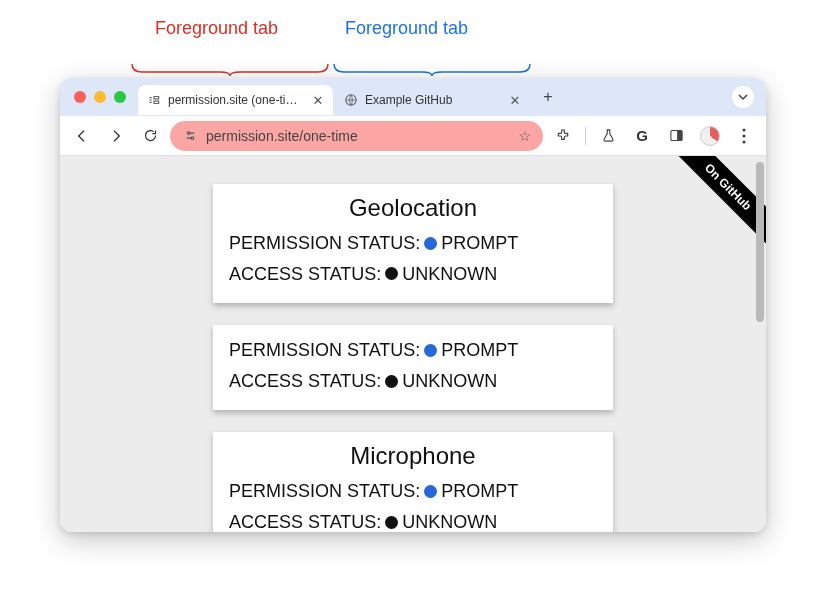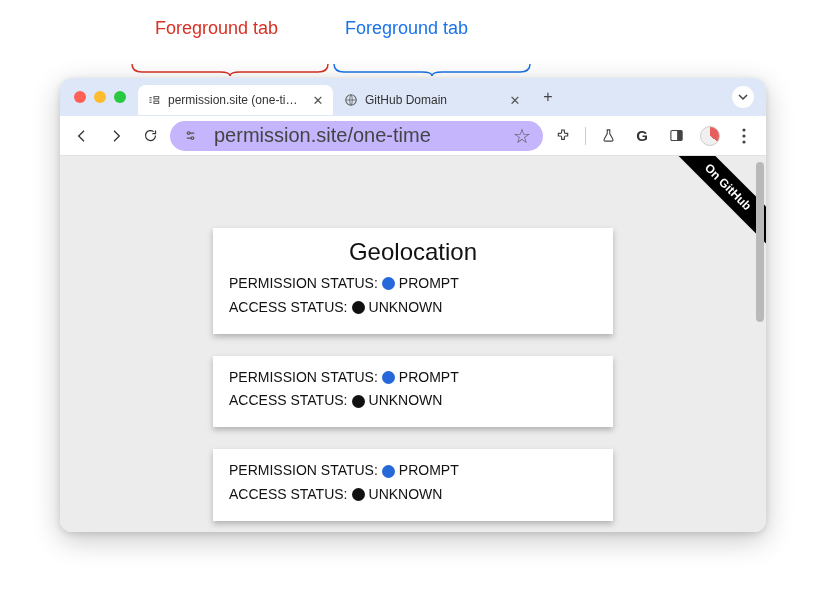--- a/index.html
+++ b/index.html
@@ -106,28 +106,28 @@
   gap: 6px;
 }
 .tbtn {
   width: 28px; height: 28px; border-radius: 50%;
   display:flex;align-items:center;justify-content:center;
   color:#444;
 }
 .omnibox {
   flex: 1;
   height: 30px;
-  background: #c4b5fd;
+  background: #fca5a5;
   border-radius: 15px;
   display:flex;
   align-items:center;
   padding: 0 12px;
   color:#444;
-  font-size: 20px;
-  gap: 16px;
+  font-size: 14px;
+  gap: 8px;
 }
 .omnibox .url { flex: 1; }
 .omnibox .secure { width:16px;height:16px; display:flex;align-items:center;justify-content:center;}
 .toolbar .sep { width:1px; height:18px; background:#ccc; margin: 0 2px;}
 .profile {
   width:20px;height:20px;border-radius:50%;
   background: conic-gradient(#e85d5d 0 35%, #f0f0f0 35% 100%);
   border: 1px solid #ccc;
 }
 
@@ -136,36 +136,36 @@
   position: relative;
   height: calc(100% - 78px);
   background: #ececec;
   overflow: hidden;
 }
 .scrollbar {
   position:absolute; right:2px; top:6px; width:8px; height:160px; background:#b9b9b9; border-radius:4px;
 }
 .cards {
   padding: 28px 0 0 0;
-  display:flex;flex-direction:column;align-items:center; gap: 22px; margin-top: 44px;
+  display:flex;flex-direction:column;align-items:center; gap: 22px;
 }
 .card {
   width: 400px;
   background:#fff;
   box-shadow: 0 3px 6px rgba(0,0,0,0.25);
   padding: 10px 16px 14px 16px;
 }
 .card h2 {
   text-align:center;
   font-weight:400;
   font-size: 24px;
   color:#111;
   margin-bottom: 6px;
 }
-.row { font-size: 14px; color:#111; display:flex; align-items:center; gap:4px; line-height:1.7;}
+.row { font-size: 18px; color:#111; display:flex; align-items:center; gap:4px; line-height:1.7;}
 .row .label { }
 .row .circle { width:13px;height:13px;border-radius:50%; display:inline-block; }
 .circle.blue { background:#2668d9; }
 .circle.black { background:#111; }
 .row .value { font-weight:400; }
 
 
 .ribbon {
   position:absolute;
   top: 18px; right: -42px;
@@ -215,21 +215,21 @@
       <span class="close">✕</span>
     </div>
 
     <div class="tab">
       <span class="favicon">
         <svg width="14" height="14" viewBox="0 0 24 24">
             <circle cx="12" cy="12" r="9" fill="none" stroke="#666" stroke-width="2"></circle>
             <path d="M3 12h18M12 3c3 3 3 15 0 18M12 3c-3 3-3 15 0 18" fill="none" stroke="#666" stroke-width="1.5"></path>
           </svg>
       </span>
-      <span class="title">GitHub Domain</span>
+      <span class="title">Example GitHub</span>
       <span class="close">✕</span>
     </div>
 
     <div class="newtab">+</div>
     <div class="spacer"></div>
     <div class="expand">
       <svg width="10" height="10" viewBox="0 0 10 10">
           <path d="M1 3l4 4 4-4" fill="none" stroke="#444" stroke-width="1.5"></path>
         </svg>
     </div>
@@ -320,20 +320,21 @@
           <span class="value">PROMPT</span>
         </div>
         <div class="row">
           <span class="label">ACCESS STATUS:</span>
           <span class="circle black"></span>
           <span class="value">UNKNOWN</span>
         </div>
       </div>
 
       <div class="card">
+        <h2>Microphone</h2>
         <div class="row">
           <span class="label">PERMISSION STATUS:</span>
           <span class="circle blue"></span>
           <span class="value">PROMPT</span>
         </div>
         <div class="row">
           <span class="label">ACCESS STATUS:</span>
           <span class="circle black"></span>
           <span class="value">UNKNOWN</span>
         </div>

